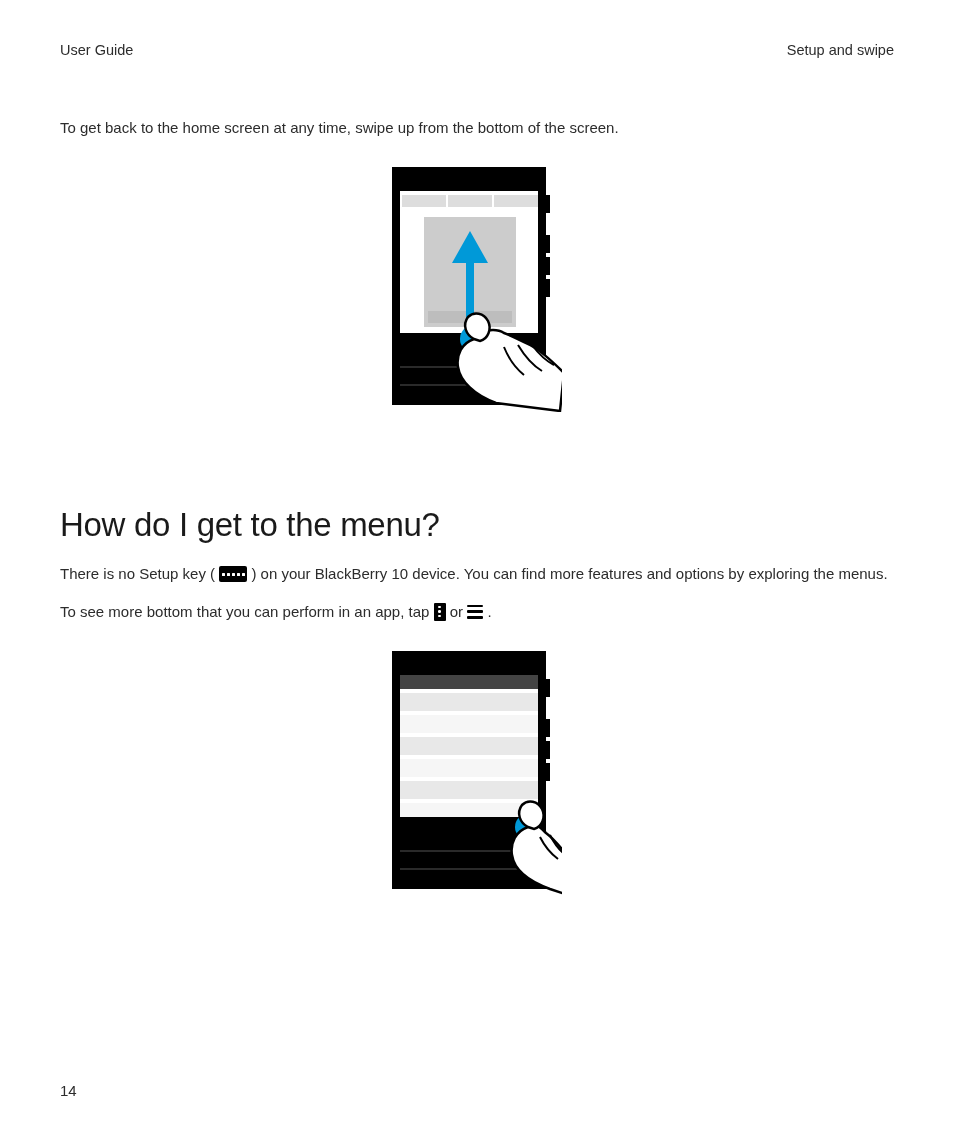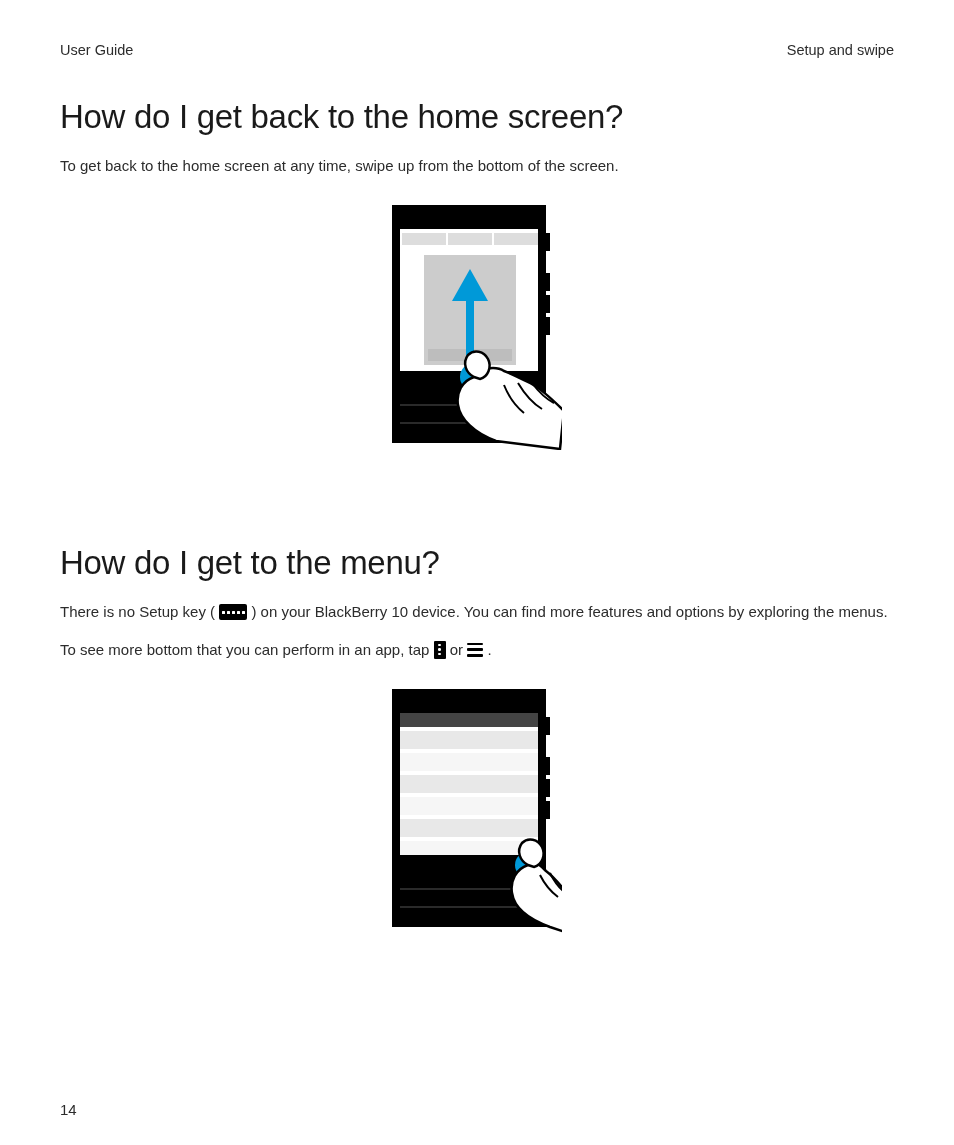--- a/index.html
+++ b/index.html
@@ -12,21 +12,21 @@
     position: relative;
   }
   .page {
     padding: 42px 60px 0 60px;
   }
   .header-row {
     display: flex;
     justify-content: space-between;
     font-size: 14.5px;
     color: #2c2c2c;
-    margin-bottom: 40px;
+    margin-bottom: 58px;
     font-weight: 400;
   }
   h1.section-title {
     font-size: 33px;
     font-weight: 400;
     letter-spacing: -0.3px;
     color: #1a1a1a;
     margin-bottom: 18px;
   }
   p.body-text {
@@ -38,21 +38,21 @@
   .figure {
     display: flex;
     justify-content: center;
     margin: 28px 0 56px 0;
   }
   .phone {
     position: relative;
   }
   .page-num {
     position: absolute;
-    bottom: 27px;
+    bottom: 46px;
     left: 60px;
     font-size: 15px;
     color: #2c2c2c;
   }
   .inline-icon {
     display: inline-block;
     vertical-align: middle;
     position: relative;
     top: -1px;
   }
@@ -94,21 +94,20 @@
 </head>
 <body>
 
 <div class="page">
 
   <div class="header-row">
     <span>User Guide</span>
     <span>Setup and swipe</span>
   </div>
 
-  <h1 class="section-title">How do I get back to the home screen?</h1>
   <p class="body-text">To get back to the home screen at any time, swipe up from the bottom of the screen.</p>
 
   <div class="figure">
     <div class="phone">
       <svg width="170" height="245" viewBox="0 0 170 245">
 
         <rect x="0" y="0" width="154" height="238" fill="#000"></rect>
 
         <rect x="154" y="28" width="4" height="18" fill="#000"></rect>
         <rect x="154" y="68" width="4" height="18" fill="#000"></rect>

